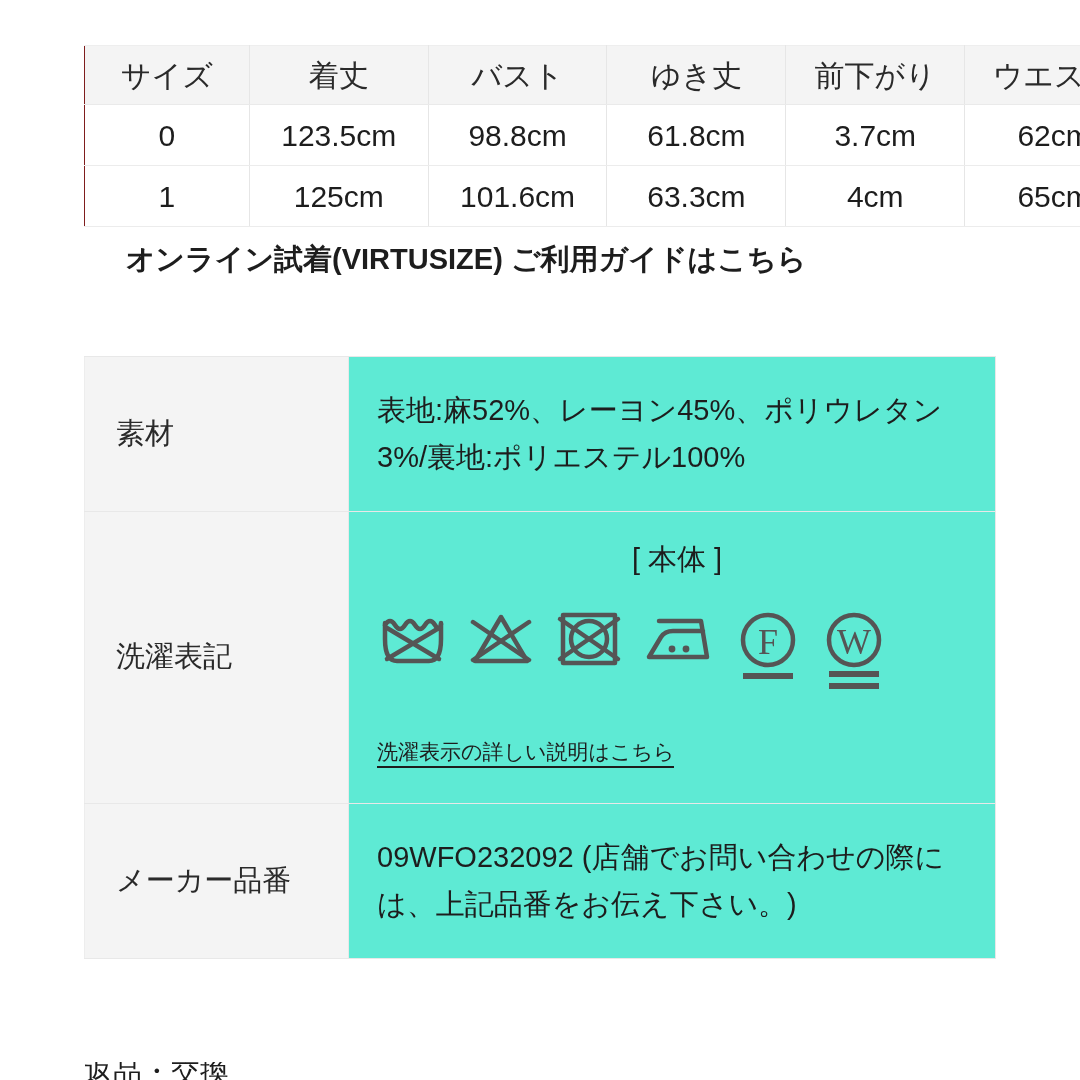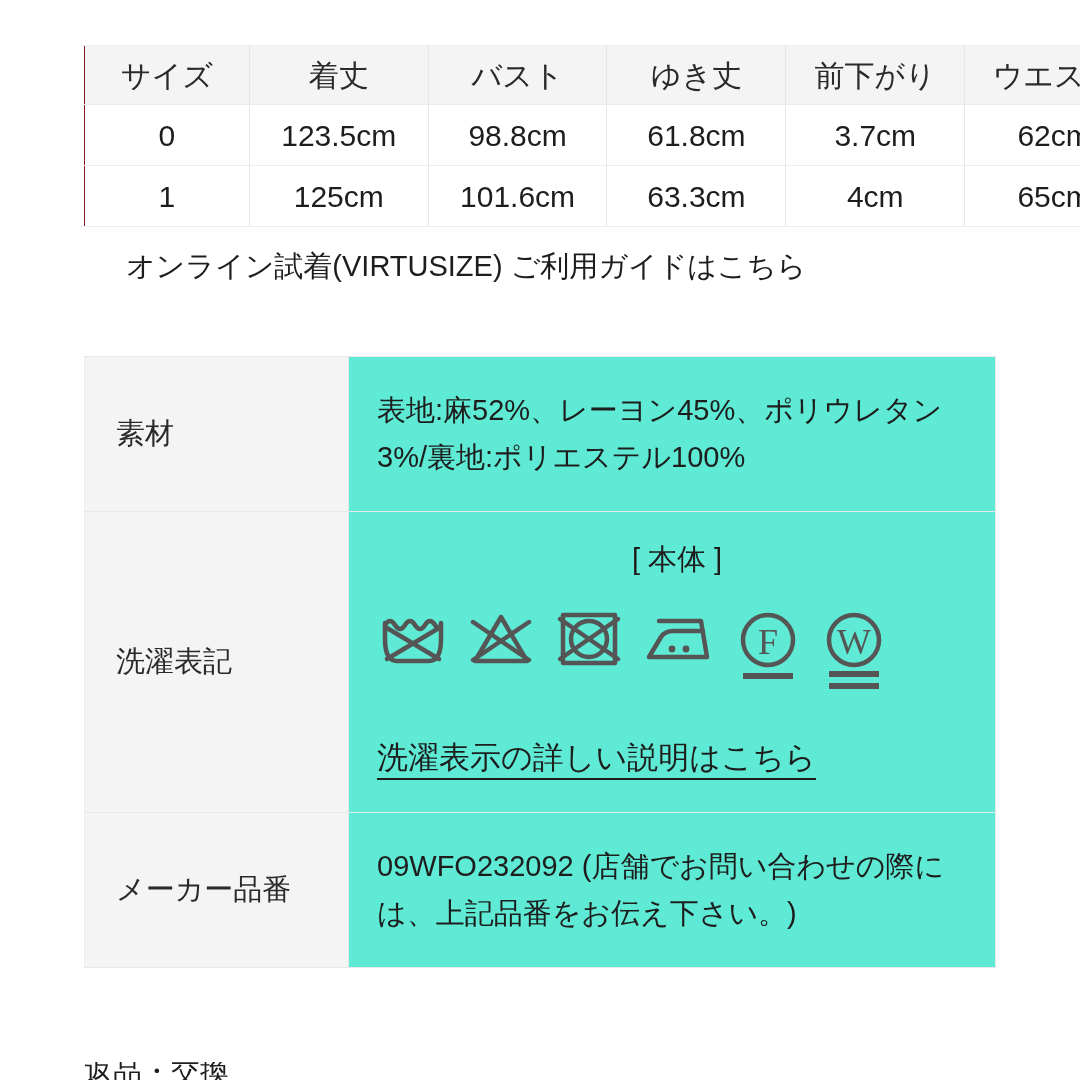--- a/index.html
+++ b/index.html
@@ -62,27 +62,28 @@
     border-bottom: 1px solid #ececec;
   }
   table.size-table tbody tr:last-child td {
     border-bottom: 1px solid #ececec;
   }
 
   
   .virtusize-line {
     position: absolute;
     left: 0;
-    top: 248px;
+    top: 241px;
     width: 932px;
     text-align: center;
     font-size: 29px;
     line-height: 1.3;
     color: #1d1d1d;
     white-space: nowrap;
+    font-weight: bold;
   }
 
   
   .spec-table-wrap {
     position: absolute;
     left: 84px;
     top: 356px;
     width: 911px;
   }
   table.spec-table {
@@ -135,21 +136,21 @@
     margin: 32px 0 0 0;
     padding-left: 2px;
   }
   .wash-symbols .sym {
     display: block;
     flex: 0 0 auto;
   }
   .wash-link {
     display: inline-block;
     margin-top: 46px;
-    font-size: 31px;
+    font-size: 21px;
     color: #1d1d1d;
     text-decoration: none;
     border-bottom: 2px solid #1d1d1d;
     padding-bottom: 1px;
     line-height: 1.25;
     cursor: pointer;
   }
 
   
   .bottom-clip {

